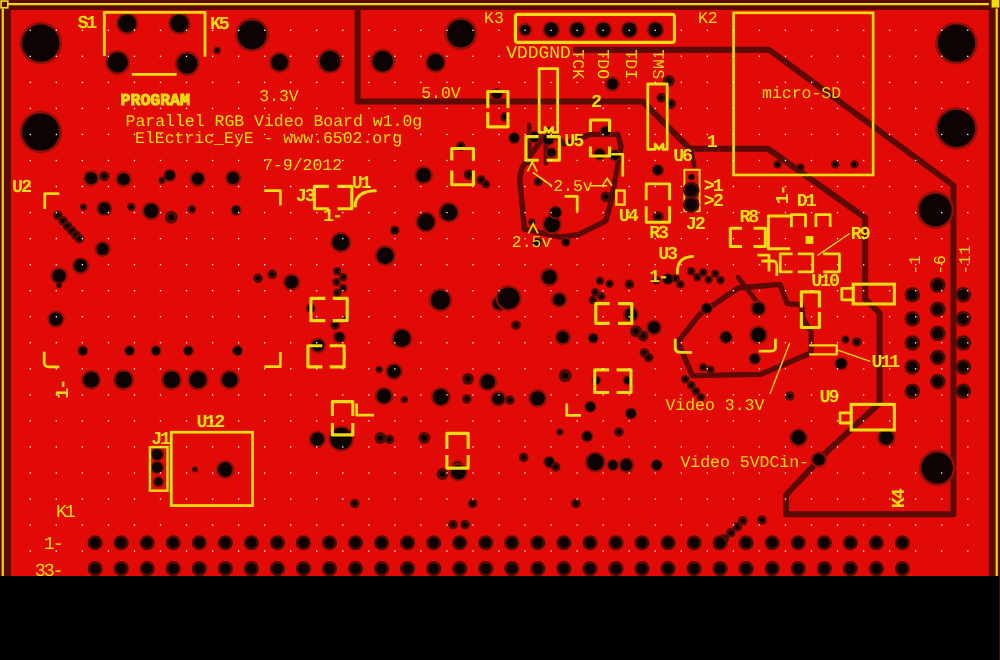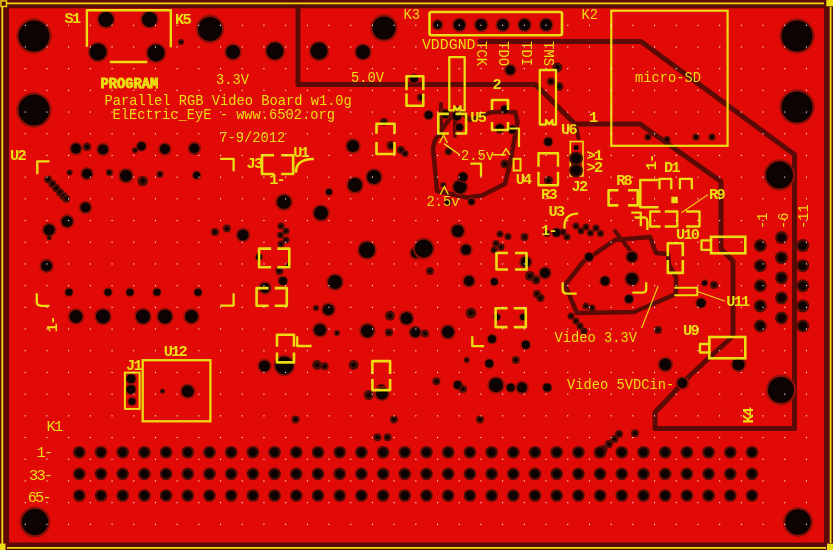--- a/index.html
+++ b/index.html
@@ -1,14 +1,14 @@
 <!DOCTYPE html>
 <html><head><meta charset="utf-8"><style>
 html,body{margin:0;padding:0;background:#000;}
-#board{width:833px;height:550px;overflow:hidden;text-decoration:underline;}
+#board{width:833px;height:480px;overflow:hidden;text-decoration:underline;}
 </style></head><body>
 <div id="board"><svg width="833" height="550" viewBox="0 0 833 550">
       <rect width="833" height="550" fill="#e20a06"></rect>
       <rect x="0" y="0" width="833" height="8.3" fill="#5c0a06"></rect>
       <rect x="0" y="0" width="9" height="550" fill="#5c0a06"></rect>
       <rect x="824" y="0" width="9" height="550" fill="#5c0a06"></rect>
       <rect x="0" y="542.5" width="833" height="7.5" fill="#5c0a06"></rect>
       <path d="M298,6 V84.5 H535.5 L575,124 H640 L721,181.5 V249 L733,261 V336 L690,375.5 L655,412.5 V428.5 H794.5 V154.5 L641,41.5 H480" fill="none" stroke="#5c0a06" stroke-width="5" stroke-linejoin="round" stroke-linecap="round"></path>
       <path d="M615,231 L632,253" fill="none" stroke="#5c0a06" stroke-width="4" stroke-linejoin="round" stroke-linecap="round"></path>
       <path d="M457,108 L435,140 L433,148 L437,191 L467,197.5 L482,195.5 L505,184 L510,164 L517.5,122 L515,112 L492,112 L470,120 Z" fill="none" stroke="#5c0a06" stroke-width="4.5" stroke-linejoin="round" stroke-linecap="round"></path>

